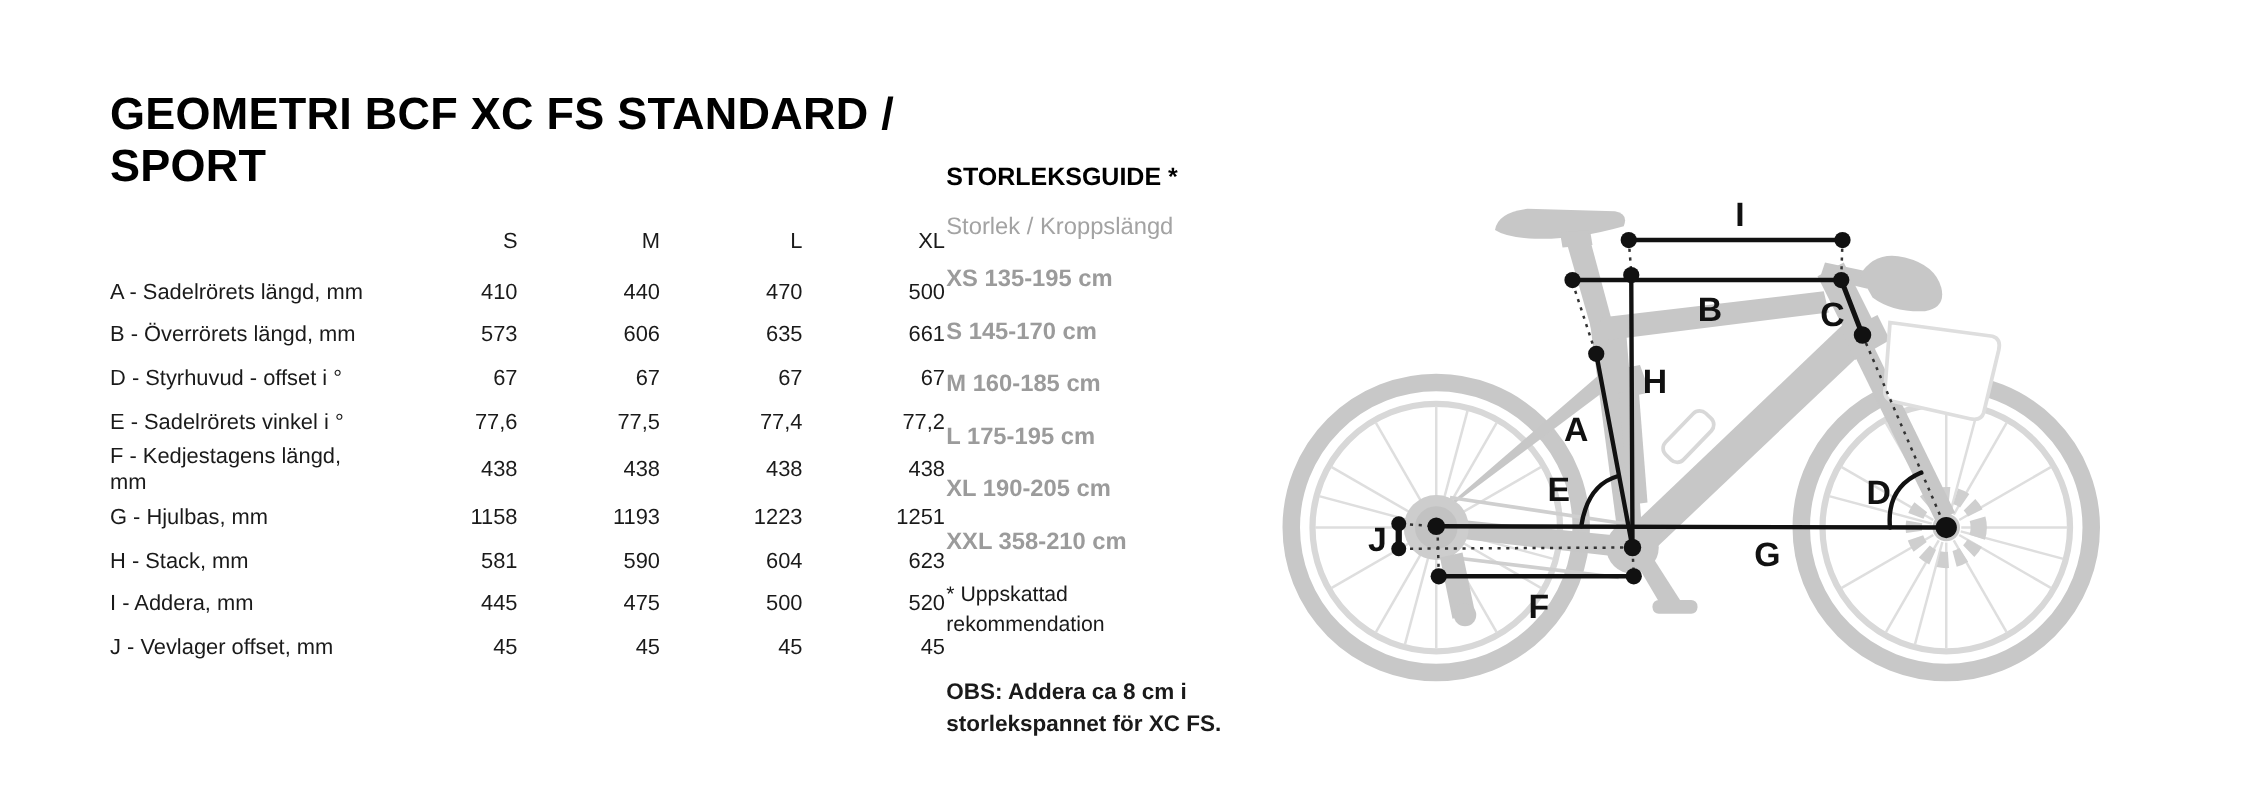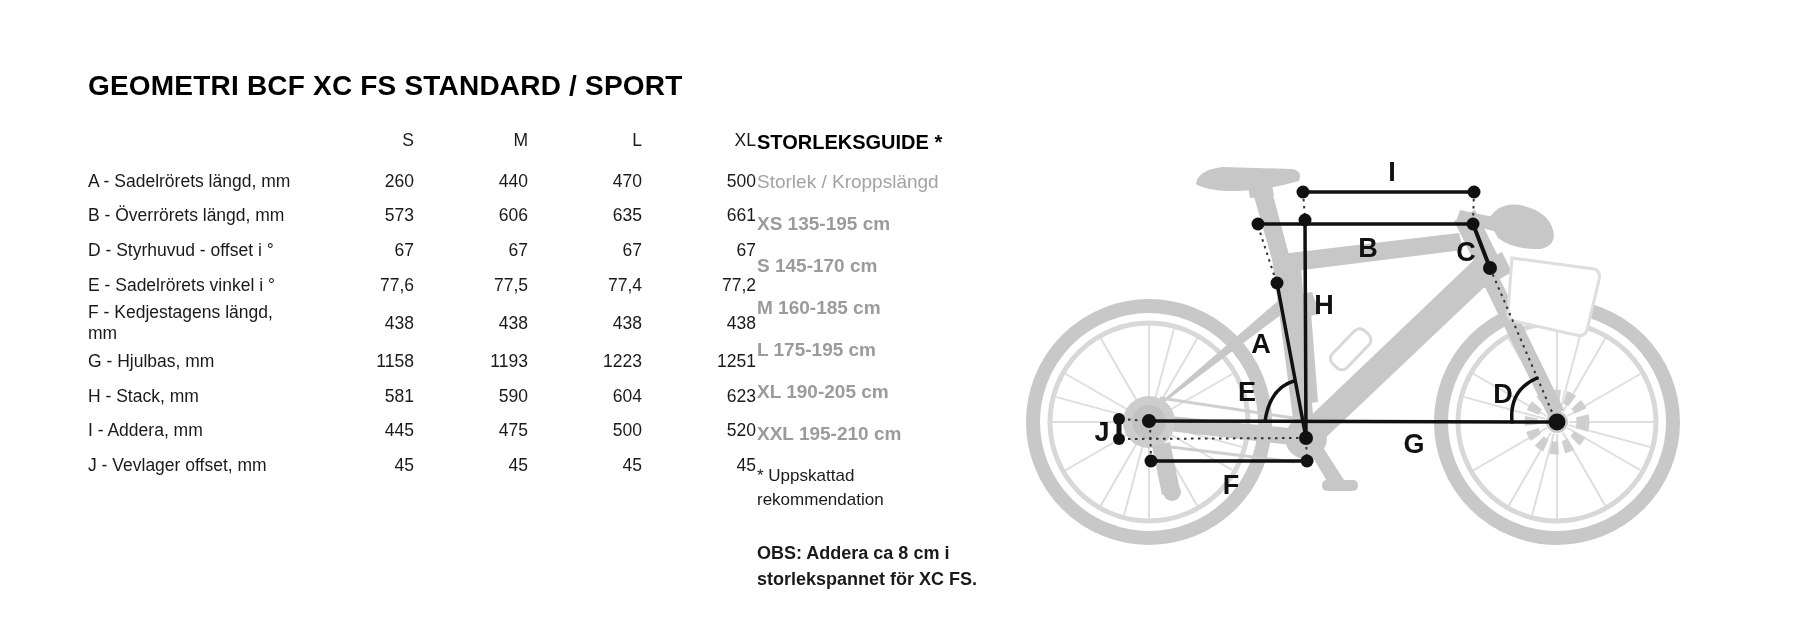--- a/index.html
+++ b/index.html
@@ -3,21 +3,21 @@
 <meta charset="utf-8">
 <style>
   html,body{margin:0;padding:0;}
   body{
     width:1800px;height:640px;position:relative;overflow:hidden;
     background:#ffffff;color:#1a1a1a;
     font-family:"Liberation Sans", sans-serif;
   }
   
   .geo{position:absolute;left:88px;top:70px;width:668px;}
-  .geo h1{font-size:28px;font-weight:700;margin:0 0 14px 0;letter-spacing:.2px;color:#000;}
+  .geo h1{font-size:36px;font-weight:700;margin:0 0 14px 0;letter-spacing:.2px;color:#000;}
   .geo table{width:100%;border-collapse:collapse;table-layout:fixed;}
   .geo th{font-weight:400;font-size:17.5px;height:48px;vertical-align:middle;padding:0;}
   .geo td{font-size:17.5px;height:34.6px;vertical-align:middle;padding:0;}
   .geo .rowlabel{text-align:left;}
   .geo th.num,.geo td.num{text-align:right;width:114px;}
   
   .sg{position:absolute;left:757px;top:130px;width:240px;}
   .sg .sg-h{font-size:20px;line-height:24px;font-weight:700;color:#000;margin:0 0 16px 0;}
   .sg .sg-sub{font-size:19px;line-height:24px;color:#a3a3a3;margin:0 0 18px 0;font-weight:400;}
   .sg .size-item{font-size:19px;line-height:24px;font-weight:700;color:#9b9b9b;margin:0 0 18px 0;}
@@ -38,21 +38,21 @@
         <th class="rowlabel"></th>
         <th class="num">S</th>
         <th class="num">M</th>
         <th class="num">L</th>
         <th class="num">XL</th>
       </tr>
     </thead>
     <tbody>
         <tr>
           <td class="rowlabel">A - Sadelrörets längd, mm</td>
-          <td class="num">260</td>
+          <td class="num">410</td>
           <td class="num">440</td>
           <td class="num">470</td>
           <td class="num">500</td>
         </tr>
         <tr>
           <td class="rowlabel">B - Överrörets längd, mm</td>
           <td class="num">573</td>
           <td class="num">606</td>
           <td class="num">635</td>
           <td class="num">661</td>
@@ -112,21 +112,21 @@
 
 <aside class="sg">
   <p class="sg-h">STORLEKSGUIDE *</p>
   <p class="sg-sub">Storlek / Kroppslängd</p>
   <div>
       <p class="size-item">XS 135-195 cm</p>
       <p class="size-item">S 145-170 cm</p>
       <p class="size-item">M 160-185 cm</p>
       <p class="size-item">L 175-195 cm</p>
       <p class="size-item">XL 190-205 cm</p>
-      <p class="size-item">XXL 195-210 cm</p>
+      <p class="size-item">XXL 358-210 cm</p>
     </div>
   <p class="sg-note">* Uppskattad rekommendation</p>
   <p class="sg-obs">OBS: Addera ca 8 cm i storlekspannet för XC FS.</p>
 </aside>
 
 <svg class="diagram" viewBox="1000 145 700 415">
   <defs>
     <g id="wheelshape">
       <circle r="116" fill="none" stroke="#c8c8c8" stroke-width="14"></circle>
       <circle r="99" fill="none" stroke="#d8d8d8" stroke-width="5"></circle>

